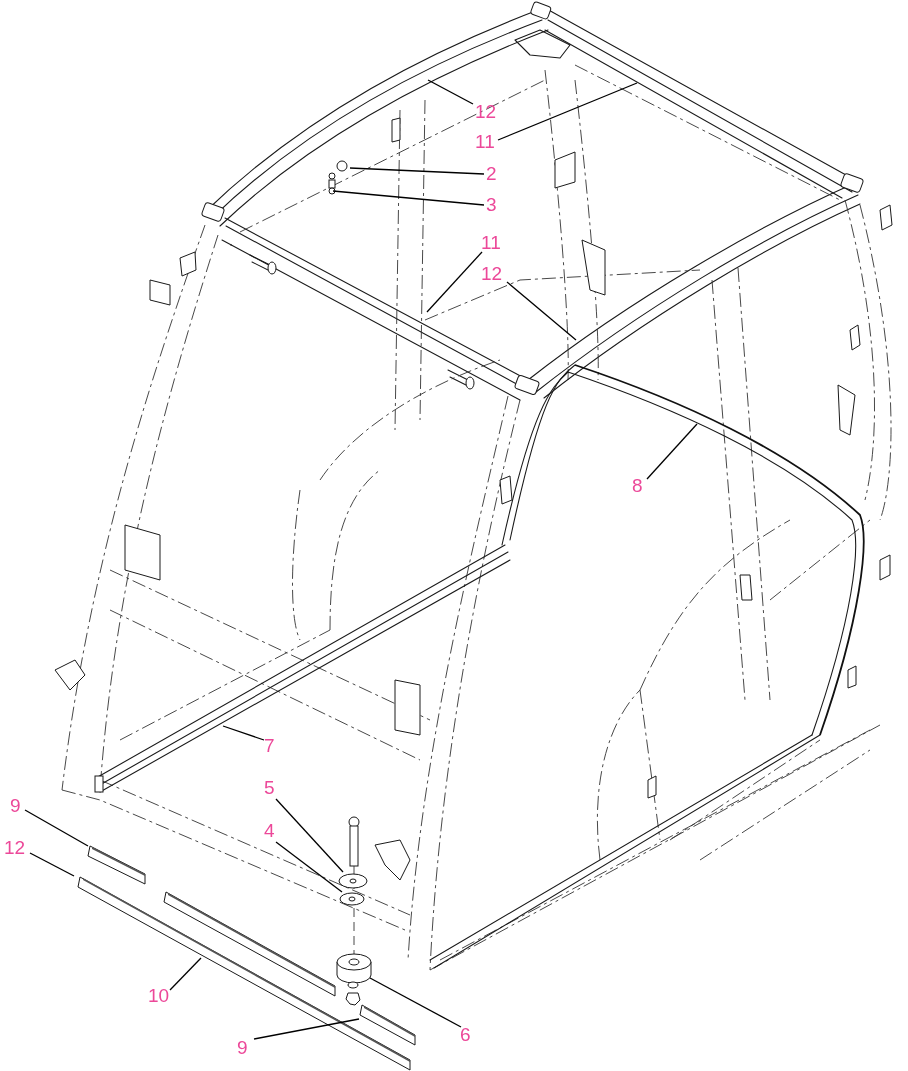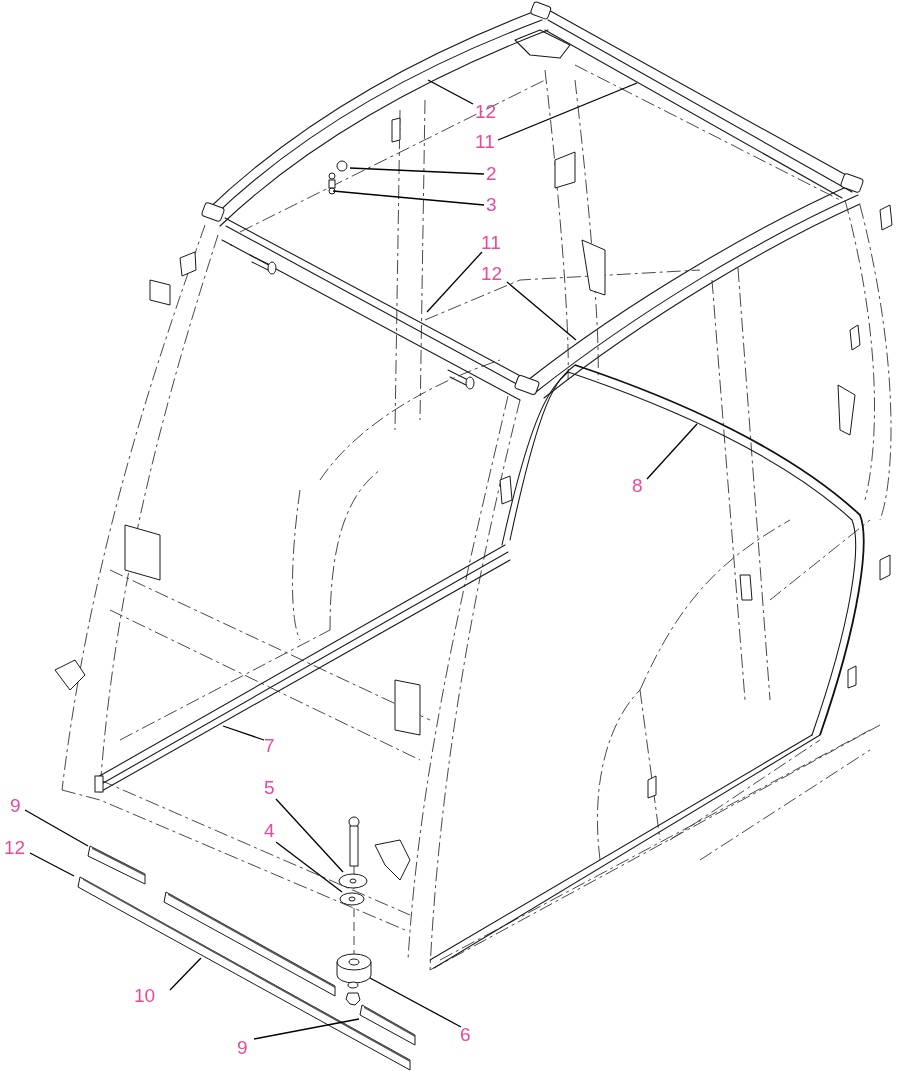--- a/index.html
+++ b/index.html
@@ -203,15 +203,15 @@
 <div class="callout" style="left:486px;top:164px;">2</div>
 <div class="callout" style="left:486px;top:195px;">3</div>
 <div class="callout" style="left:481px;top:233px;">11</div>
 <div class="callout" style="left:481px;top:264px;">12</div>
 <div class="callout" style="left:632px;top:476px;">8</div>
 <div class="callout" style="left:264px;top:736px;">7</div>
 <div class="callout" style="left:264px;top:778px;">5</div>
 <div class="callout" style="left:264px;top:821px;">4</div>
 <div class="callout" style="left:10px;top:796px;">9</div>
 <div class="callout" style="left:4px;top:838px;">12</div>
-<div class="callout" style="left:134px;top:986px;">10</div>
+<div class="callout" style="left:148px;top:986px;">10</div>
 <div class="callout" style="left:237px;top:1038px;">9</div>
 <div class="callout" style="left:460px;top:1025px;">6</div>
 
 </body></html>

